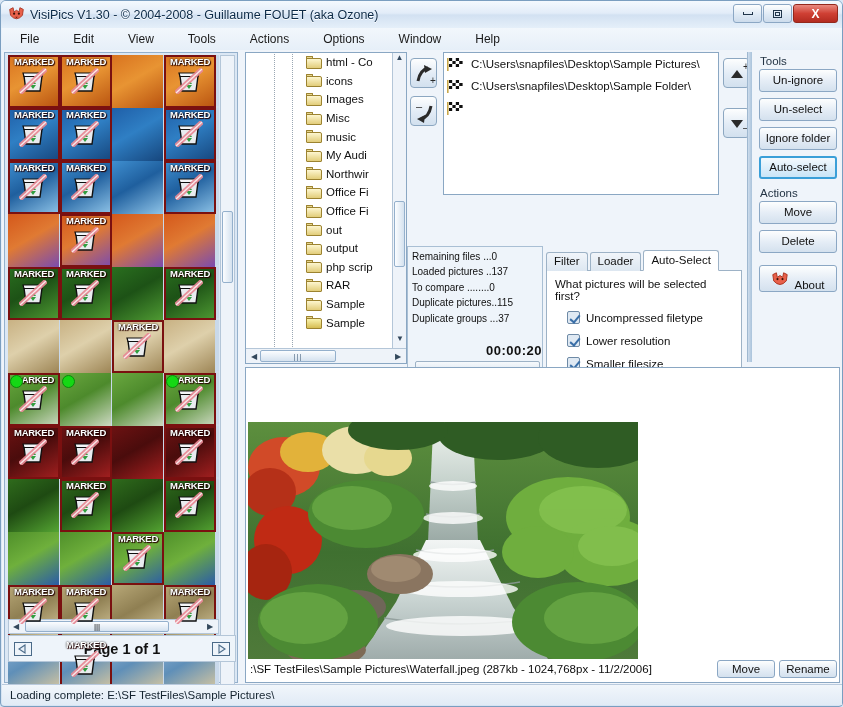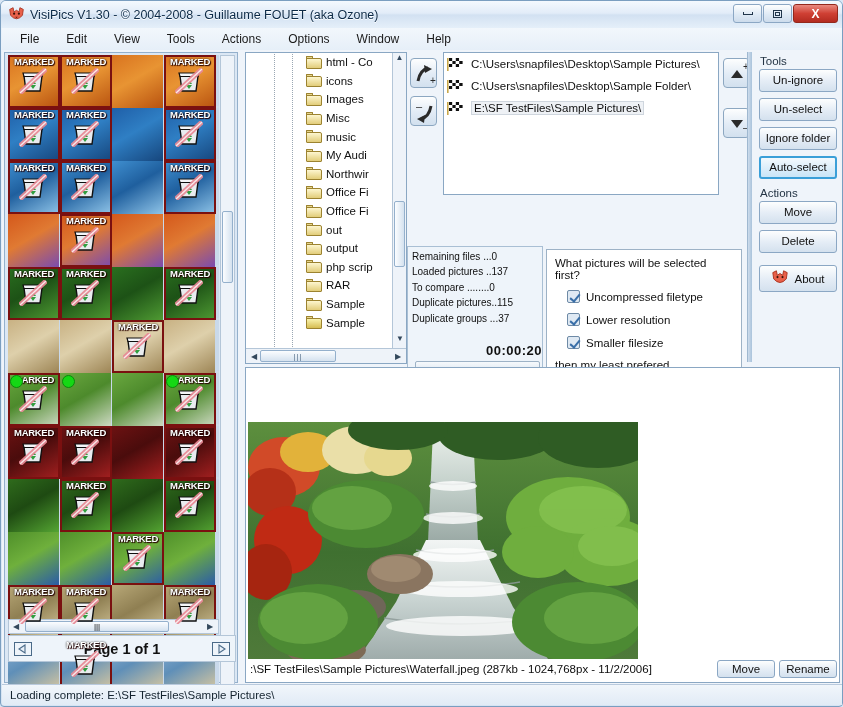--- a/index.html
+++ b/index.html
@@ -43,21 +43,21 @@
   .wbtn .gl { font-size: 10px; color: #20354a; line-height: 1; }
   .wbtn.close .gl { color: #fff; font-weight: bold; font-size: 12px; }
   .sq-restore { width: 9px; height: 8px; border: 1px solid #20354a; position: relative; }
   .sq-restore::after { content:""; position:absolute; left:1px; top:1px; right:1px; bottom:1px; border:1px solid #20354a; }
   .sq-min { width: 10px; height: 3px; border: 1px solid #20354a; border-top: none; }
 
   
   #menubar {
     position: absolute; left: 1px; top: 27px; width: 840px; height: 22px;
     background: linear-gradient(#f2f7fc, #e6eff8);
-    display: flex; align-items: center; padding-left: 10px; gap: 11px;
+    display: flex; align-items: center; padding-left: 10px; gap: 18px;
   }
   #menubar .mi {
     font-size: 12px; color: #1a1a1a; padding: 2px 8px; cursor: default;
     white-space: nowrap;
   }
 
   
   #work {
     position: absolute; left: 1px; top: 49px; width: 840px; height: 635px;
     background: #eff4fa;
@@ -267,21 +267,21 @@
   .grouplabel { font-size: 11.5px; color: #243444; margin: 3px 0 2px 6px; }
   .tbtn2 {
     display: block; width: 78px; height: 23px; margin: 0 auto 6px;
     border: 1px solid #8ba7c4; border-radius: 3px;
     background: linear-gradient(#fdfefe, #e5edf6 52%, #d4e1ee);
     font-size: 11.5px; color: #111; line-height: 21px; text-align: center;
   }
   .tbtn2.focus { border: 2px solid #3a9fd8; line-height: 19px;
     background: linear-gradient(#f3f9fd, #dceefa 52%, #c9e5f7); }
   #aboutbtn {
-    display: flex; align-items: center; justify-content: center; gap: 5px;
+    display: flex; align-items: flex-end; justify-content: center; gap: 5px;
     width: 78px; height: 27px; margin: 12px auto 16px;
     border: 1px solid #8ba7c4; border-radius: 3px;
     background: linear-gradient(#fdfefe, #e5edf6 52%, #d4e1ee);
     font-size: 11.5px; color: #111;
   }
   #divider {
     position: absolute; left: 745px; top: 2px; width: 5px; height: 310px;
     background: linear-gradient(90deg,#cddcec,#aac3db);
     border-left: 1px solid #9fb8d0;
   }
@@ -921,21 +921,20 @@
                   <rect x="2" y="4" width="3.4" height="3" fill="#fff"></rect>
                   <rect x="5.4" y="4" width="3.4" height="3" fill="#111"></rect>
                   <rect x="8.8" y="4" width="3.4" height="3" fill="#fff"></rect>
                   <rect x="12.2" y="4" width="3.4" height="3" fill="#111"></rect>
                   <rect x="2" y="7" width="3.4" height="3" fill="#111"></rect>
                   <rect x="5.4" y="7" width="3.4" height="3" fill="#fff"></rect>
                   <rect x="8.8" y="7" width="3.4" height="3" fill="#111"></rect>
                   <rect x="12.2" y="7" width="3.4" height="3" fill="#fff"></rect>
                 </g>
               </svg></span>
-            <span class="ptxt">E:\SF TestFiles\Sample Pictures\</span>
           </div>
         </div>
 
       <div class="sidebtn" style="position:absolute;left:313px;top:6px;">
         <svg viewBox="0 0 27 30" width="27" height="30">
           <path d="M7 19 L13 11 L19 19 Z" fill="#2a2a2a"></path>
           <text x="19" y="11" font-size="10" fill="#2a2a2a" font-family="Liberation Sans">+</text>
         </svg>
       </div>
       <div class="sidebtn" style="position:absolute;left:313px;top:56px;">
@@ -965,20 +964,25 @@
         <div class="tbtn">
           <span class="ic-pause">
               <i></i>
               <i></i>
             </span>
         </div>
       </div>
     </div>
 
     <div id="tabspanel">
+      <div id="tabstrip">
+        <div class="tab">Filter</div>
+        <div class="tab">Loader</div>
+        <div class="tab active">Auto-Select</div>
+      </div>
       <div id="tabbody">
         <div class="q">What pictures will be selected first?</div>
 
         <div class="chkrow">
           <span class="chk"></span>
           <span class="cl">Uncompressed filetype</span>
         </div>
         <div class="chkrow">
           <span class="chk"></span>
           <span class="cl">Lower resolution</span>

